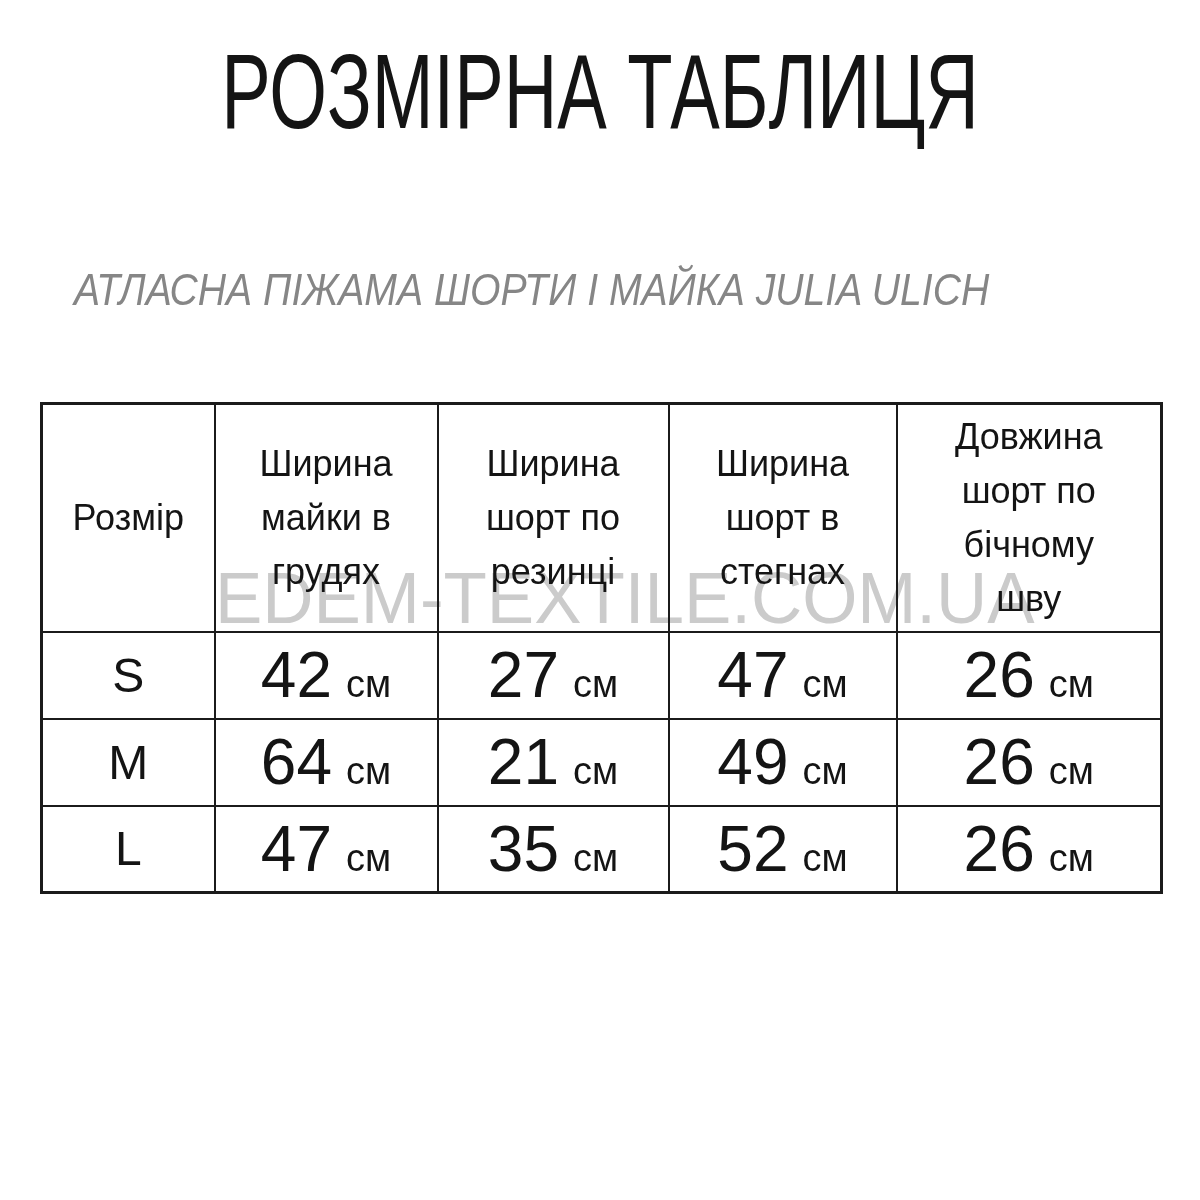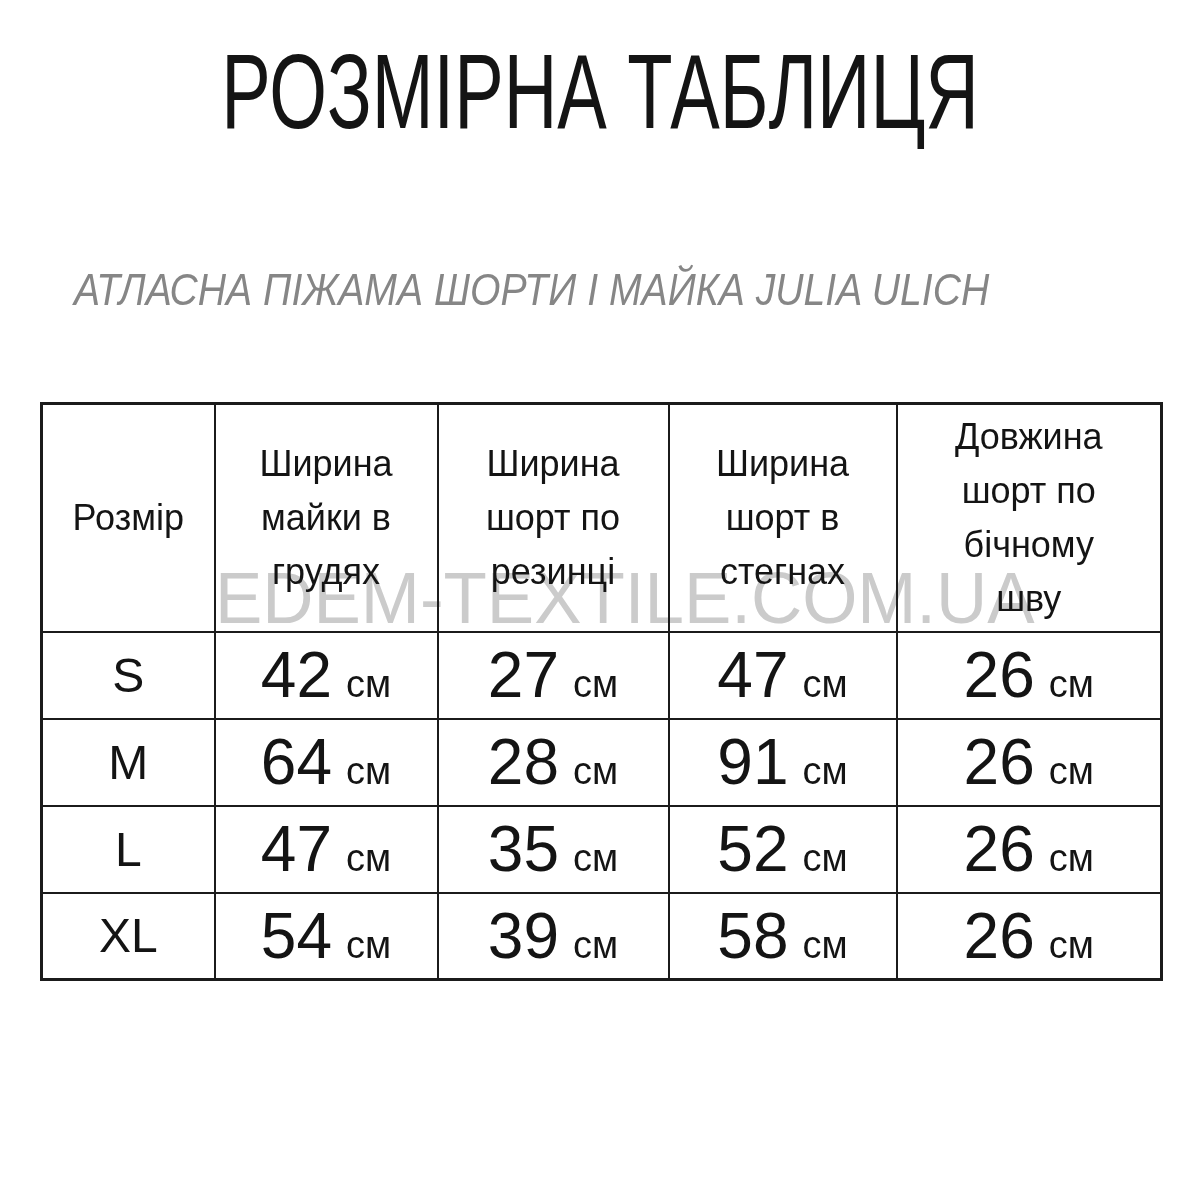--- a/index.html
+++ b/index.html
@@ -152,34 +152,27 @@
       <tr class="data-row">
         <td class="size-cell">S</td>
         <td class="value-cell"><span class="num">42</span><span class="unit">см</span></td>
         <td class="value-cell"><span class="num">27</span><span class="unit">см</span></td>
         <td class="value-cell"><span class="num">47</span><span class="unit">см</span></td>
         <td class="value-cell"><span class="num">26</span><span class="unit">см</span></td>
       </tr>
       <tr class="data-row">
         <td class="size-cell">M</td>
         <td class="value-cell"><span class="num">64</span><span class="unit">см</span></td>
-        <td class="value-cell"><span class="num">28</span><span class="unit">см</span></td>
-        <td class="value-cell"><span class="num">91</span><span class="unit">см</span></td>
+        <td class="value-cell"><span class="num">21</span><span class="unit">см</span></td>
+        <td class="value-cell"><span class="num">49</span><span class="unit">см</span></td>
         <td class="value-cell"><span class="num">26</span><span class="unit">см</span></td>
       </tr>
       <tr class="data-row">
         <td class="size-cell">L</td>
         <td class="value-cell"><span class="num">47</span><span class="unit">см</span></td>
         <td class="value-cell"><span class="num">35</span><span class="unit">см</span></td>
         <td class="value-cell"><span class="num">52</span><span class="unit">см</span></td>
         <td class="value-cell"><span class="num">26</span><span class="unit">см</span></td>
       </tr>
-      <tr class="data-row">
-        <td class="size-cell">XL</td>
-        <td class="value-cell"><span class="num">54</span><span class="unit">см</span></td>
-        <td class="value-cell"><span class="num">39</span><span class="unit">см</span></td>
-        <td class="value-cell"><span class="num">58</span><span class="unit">см</span></td>
-        <td class="value-cell"><span class="num">26</span><span class="unit">см</span></td>
-      </tr>
     </tbody>
   </table>
 
 </div>
 
 </body></html>

